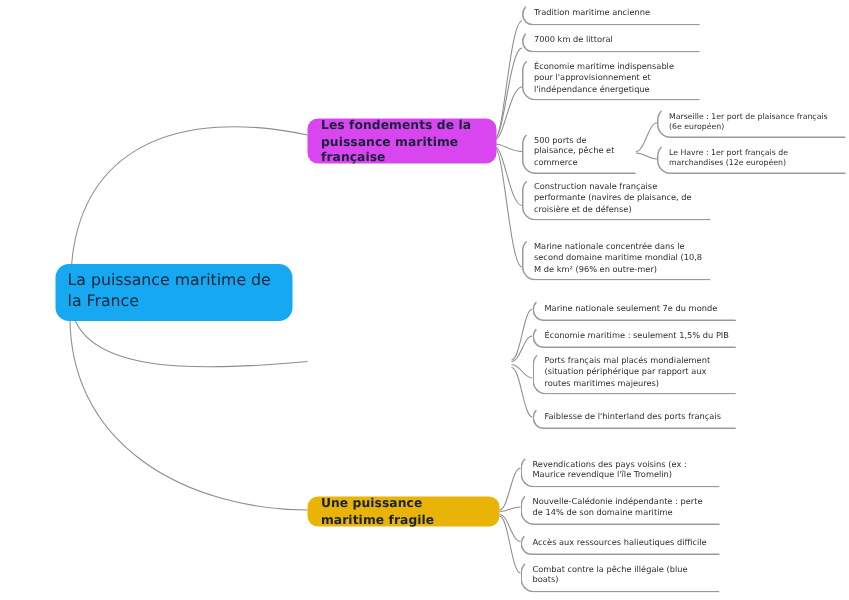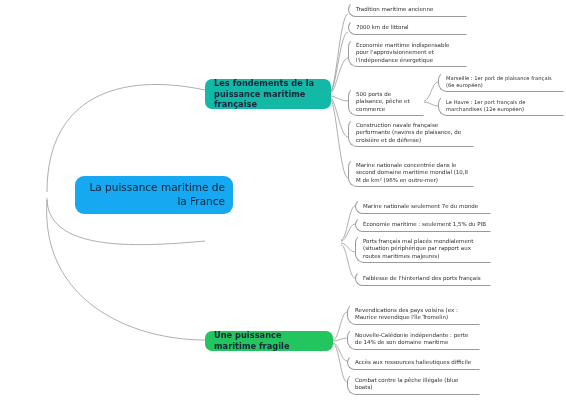--- a/index.html
+++ b/index.html
@@ -26,42 +26,41 @@
     white-space: pre-wrap;
     line-height: 1.32;
   }
 
   
   .root {
     background: #16a8f0;
     color: #12253a;
     border-radius: 9px;
     font-size: 10.5px;
-    text-align: right;
+    text-align: left;
     display: flex;
     align-items: center;
     justify-content: center;
     padding: 6px 8px;
-    margin-left: 38px;
   }
 
   
   .branch {
     border-radius: 7px;
     font-size: 8.2px;
     font-weight: bold;
     color: #17243a;
     display: flex;
     align-items: center;
     padding: 5px 9px;
     letter-spacing: .05px;
   }
-  .branch.purple { background: #14b8a6; }
+  .branch.purple { background: #d946ef; }
   .branch.teal   { background: #2fdfd8; }
-  .branch.blue   { background: #22c55e; }
+  .branch.blue   { background: #eab308; }
 
   
   .leaf {
     font-size: 5.5px;
     color: #2e2e2e;
     border-bottom: 0.7px solid #9a9a9a;
     border-left: 0.7px solid #9a9a9a;
     border-top: 0.7px solid transparent;
     border-right: 0.7px solid transparent;
     border-top-left-radius: 9px;

